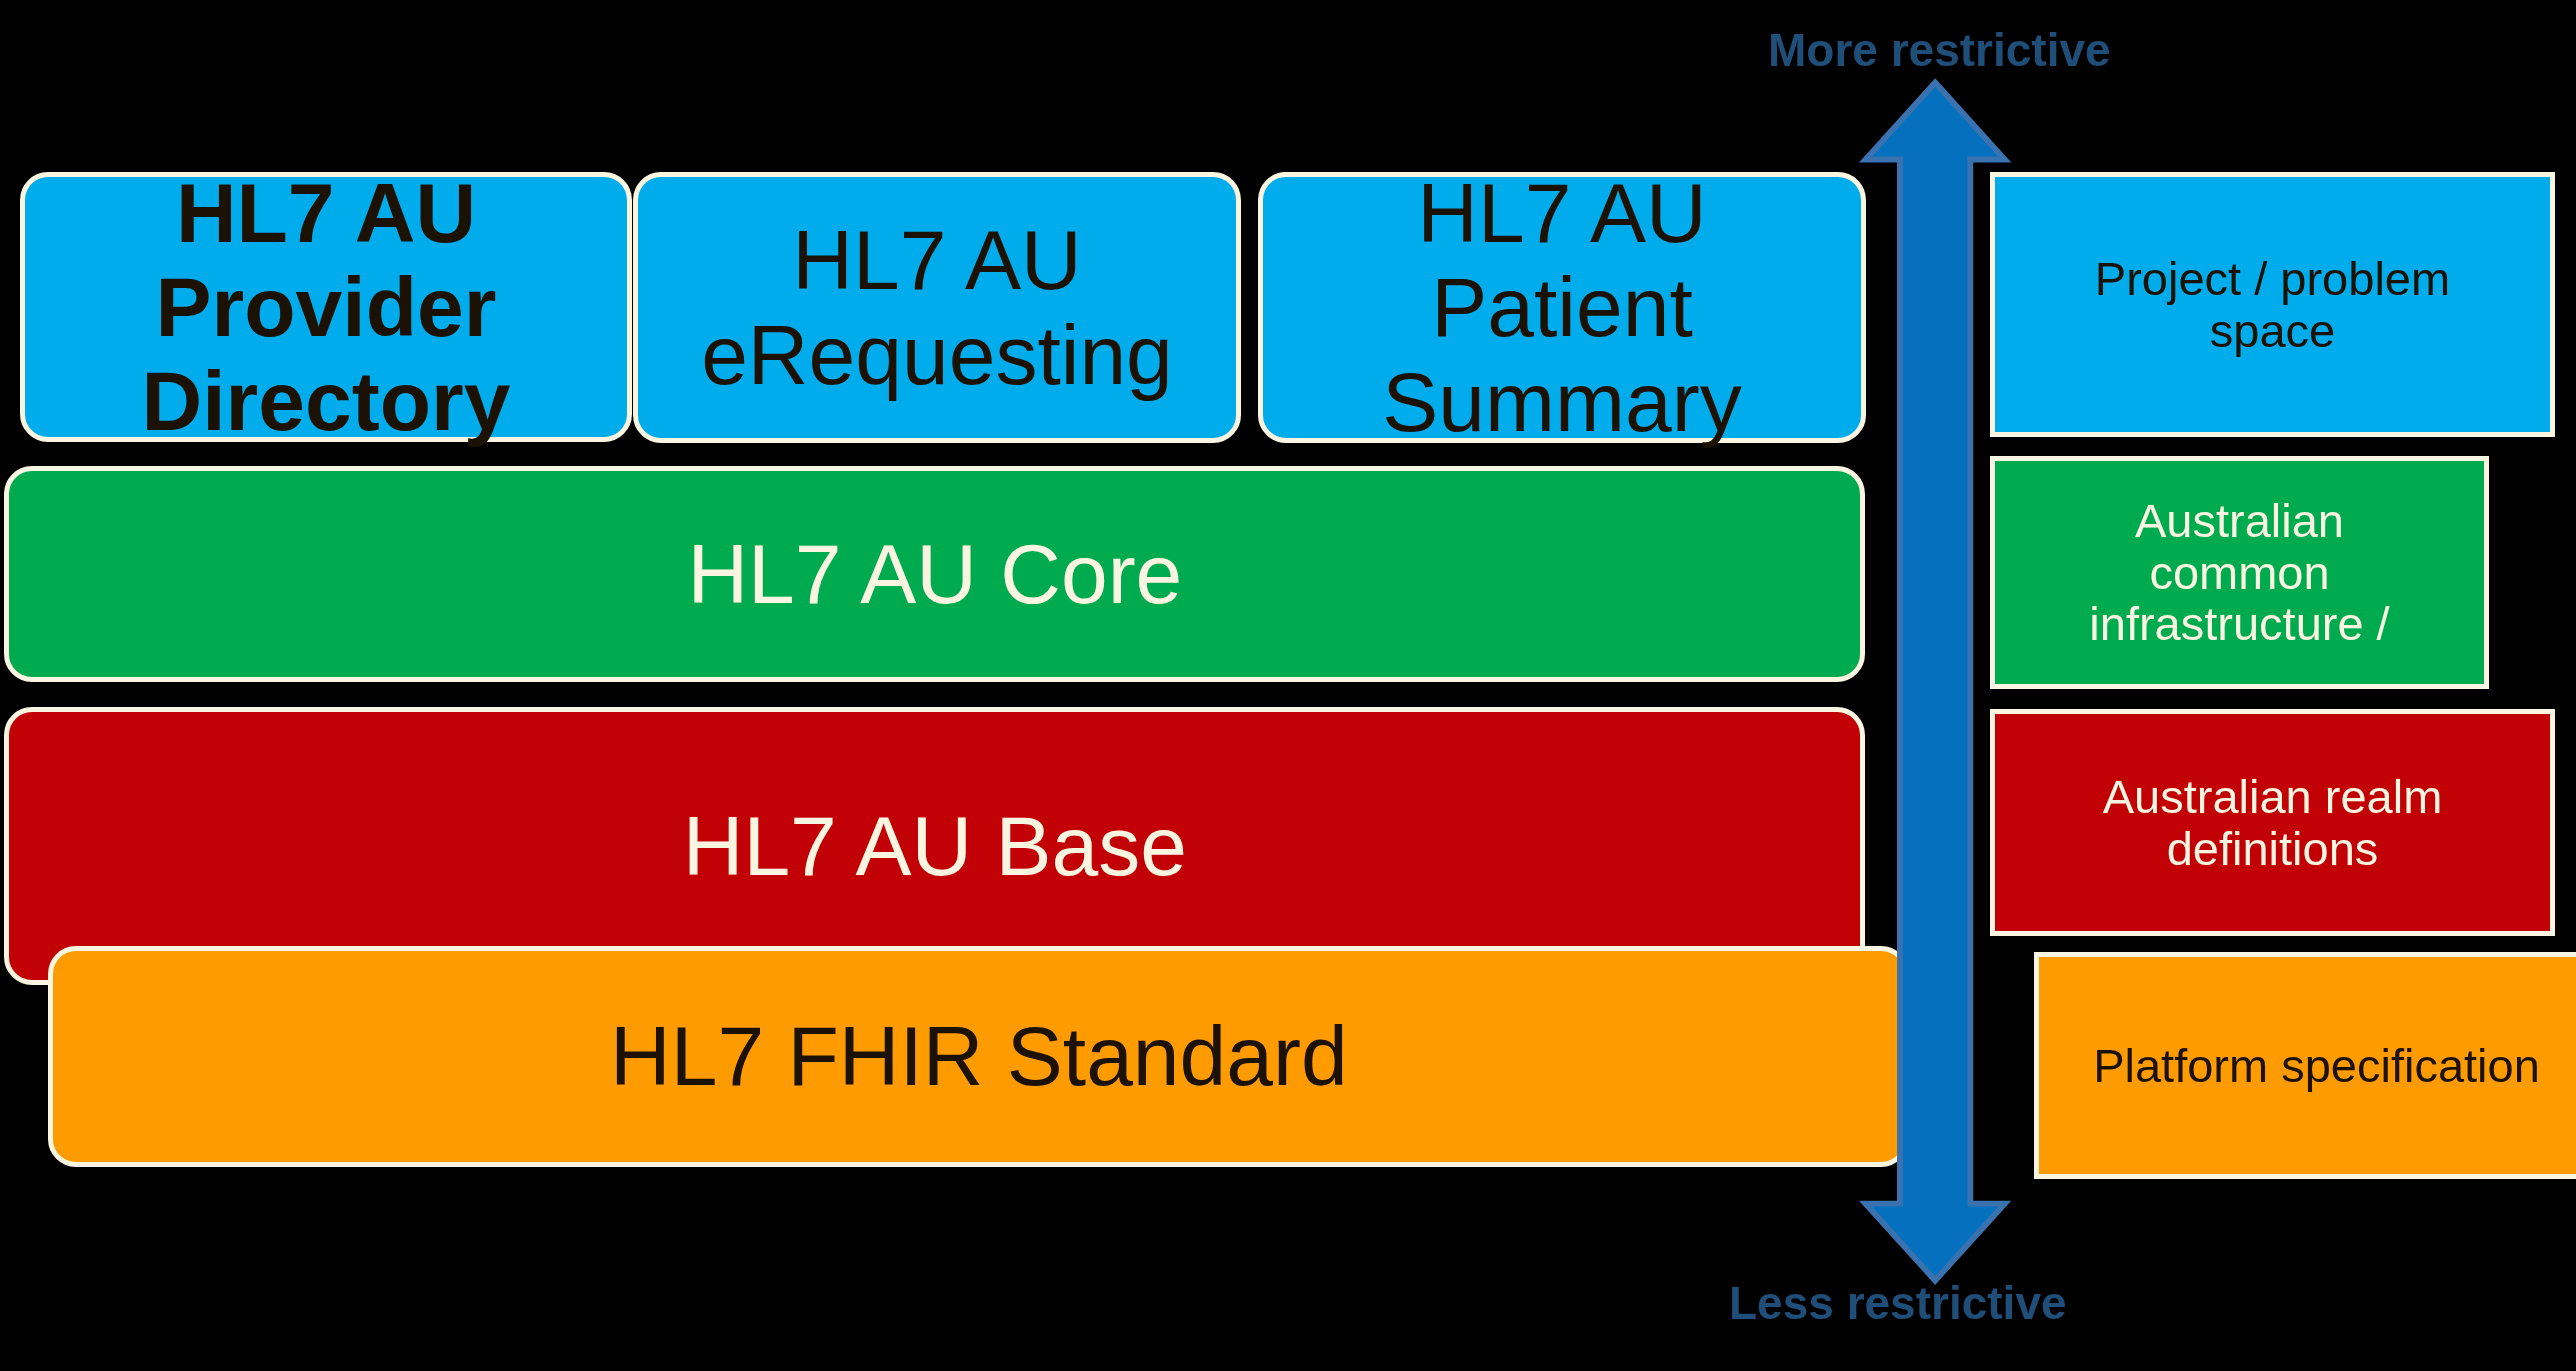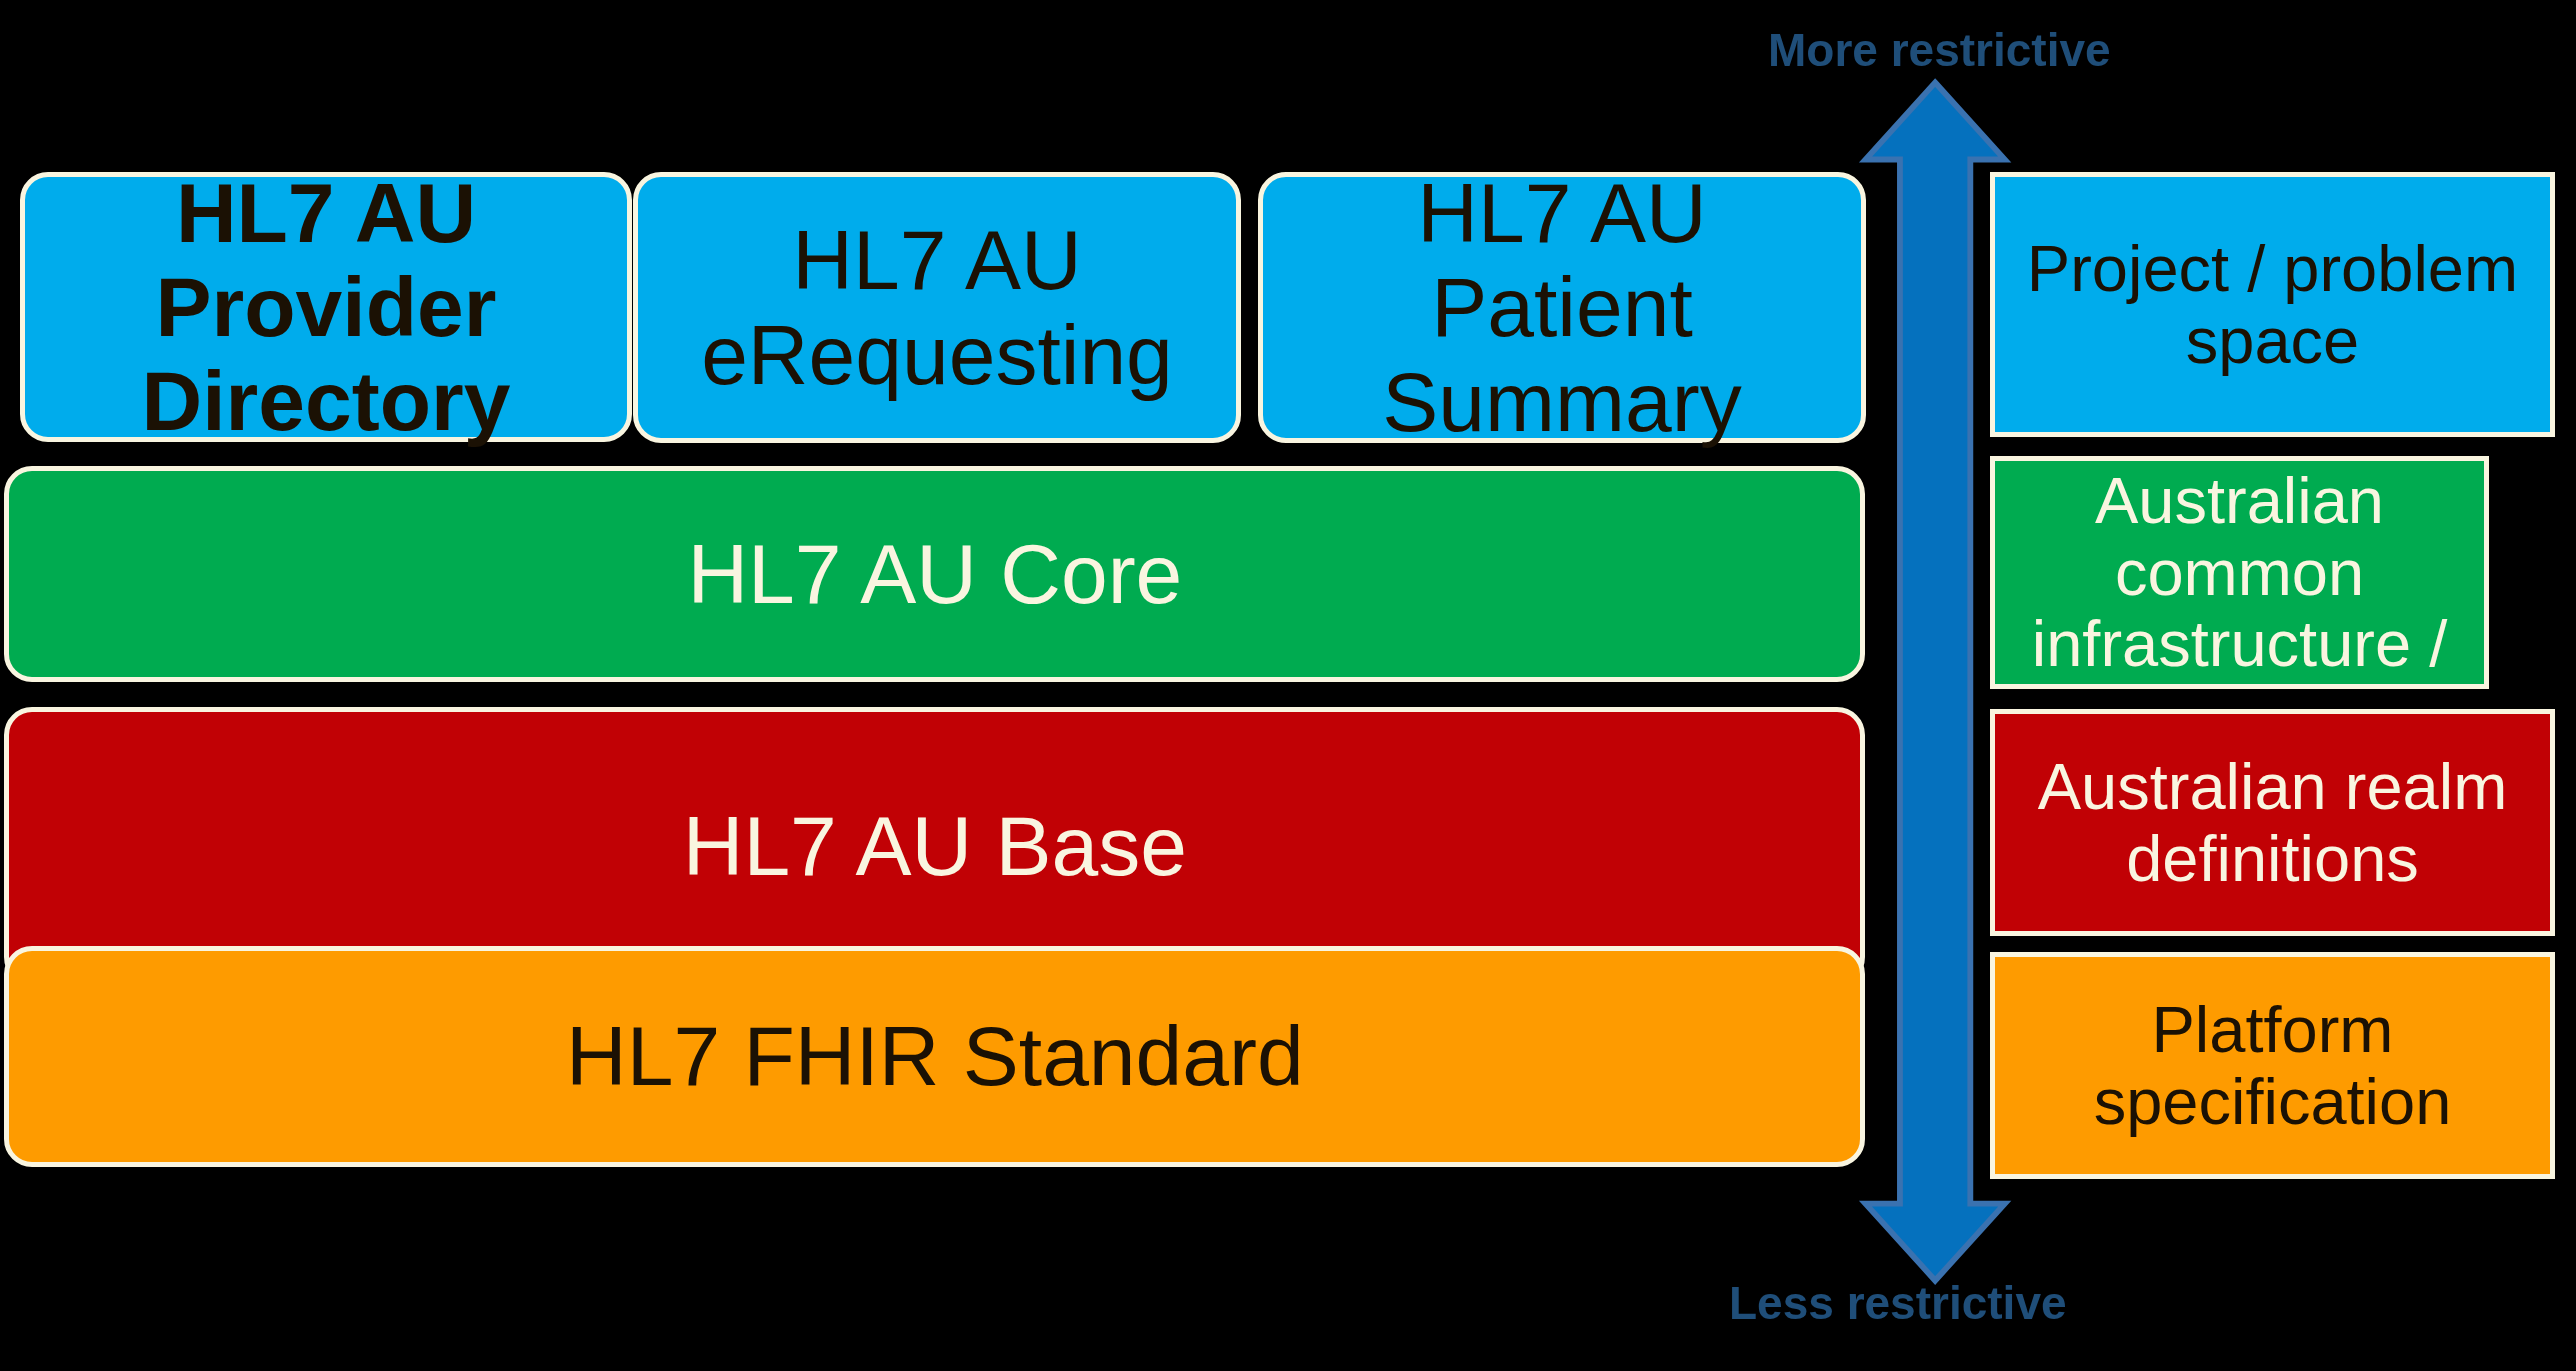--- a/index.html
+++ b/index.html
@@ -19,25 +19,25 @@
     align-items:center;
     justify-content:center;
     text-align:center;
     padding:0 17.6px;
   }
   .round{border-radius:28px;}
   .sq{border-radius:0;}
   .c-blue{background:var(--blue);}
   .c-green{background:var(--green);}
   .c-red{background:var(--red);}
-  .c-orange{background:var(--orange);}
+  .c-orange{background:var(--orange);margin-left:44px;}
   .t-dark{color:var(--dark-text);}
   .t-cream{color:var(--cream-text);}
   .main-label{font-size:84px;line-height:1.12;font-weight:400;}
-  .side-label{font-size:65px;line-height:1.10;font-weight:400;}
+  .side-label{font-size:47px;line-height:1.10;font-weight:400;}
   .axis-label{
     position:absolute;
     color:var(--navy);
     font-size:46px;
     font-weight:700;
     white-space:nowrap;
   }
   .arrow-svg{position:absolute;left:1853px;top:73px;}
   .line{display:block;}
 </style>

